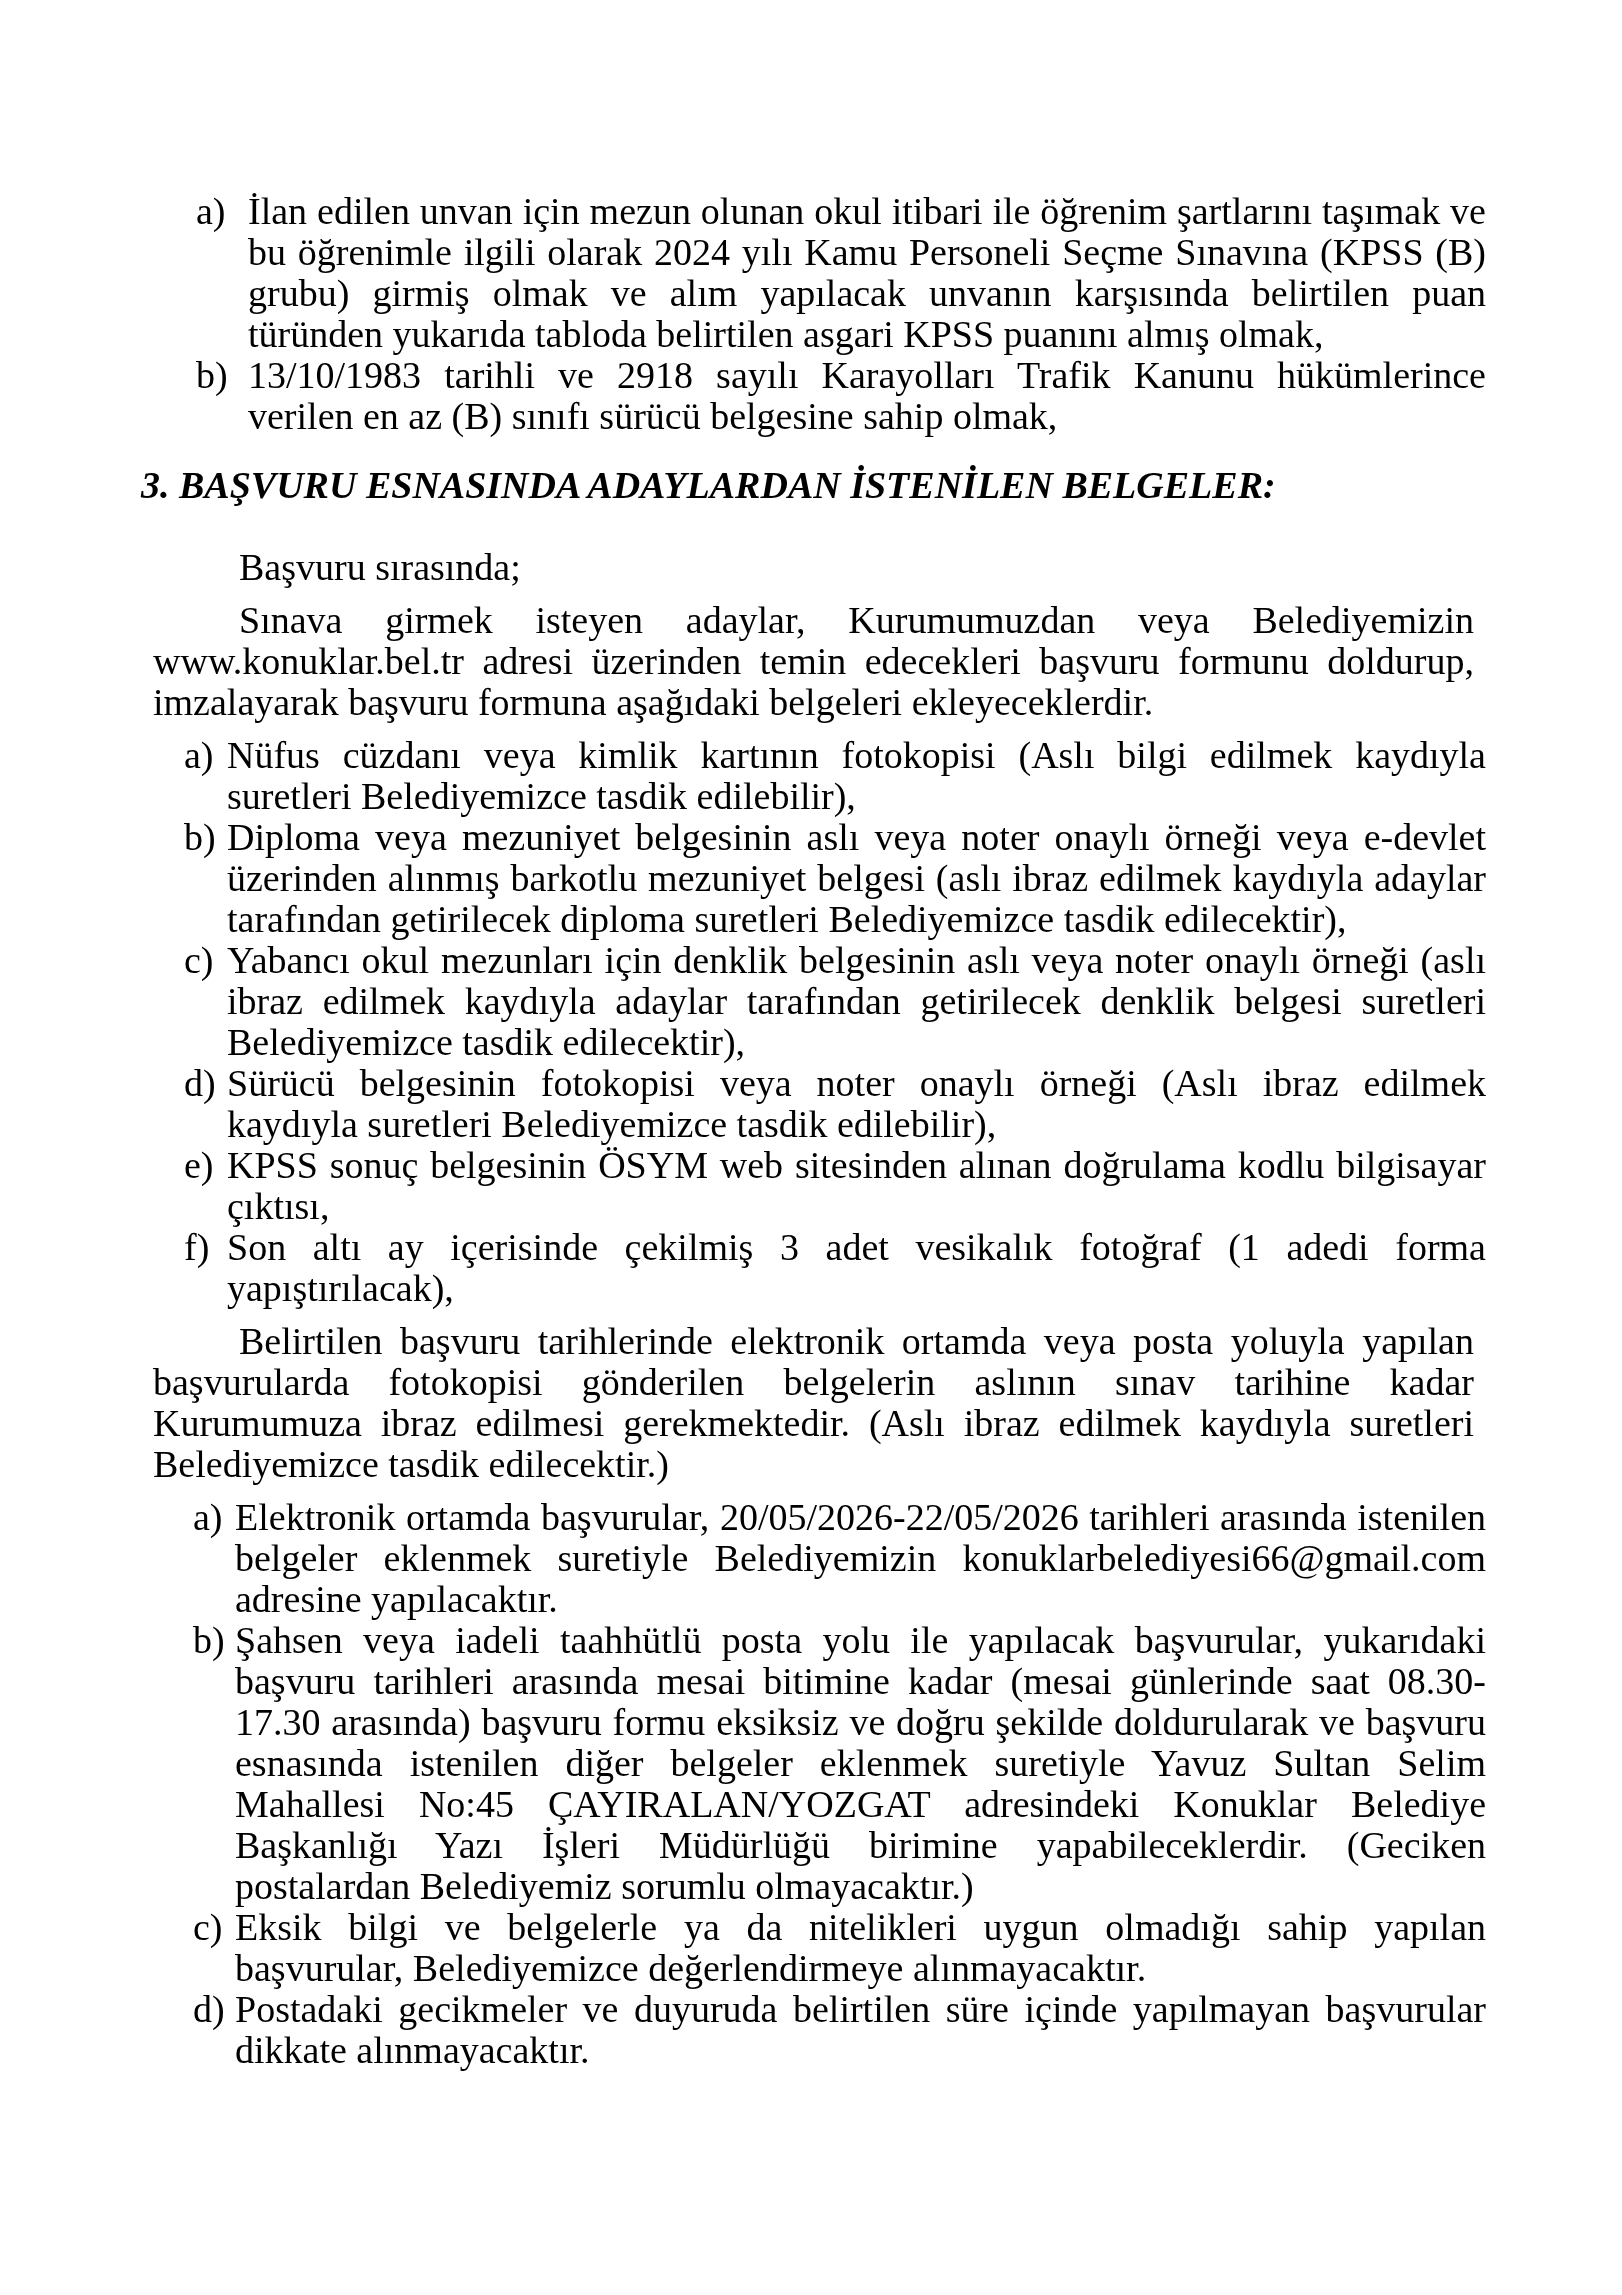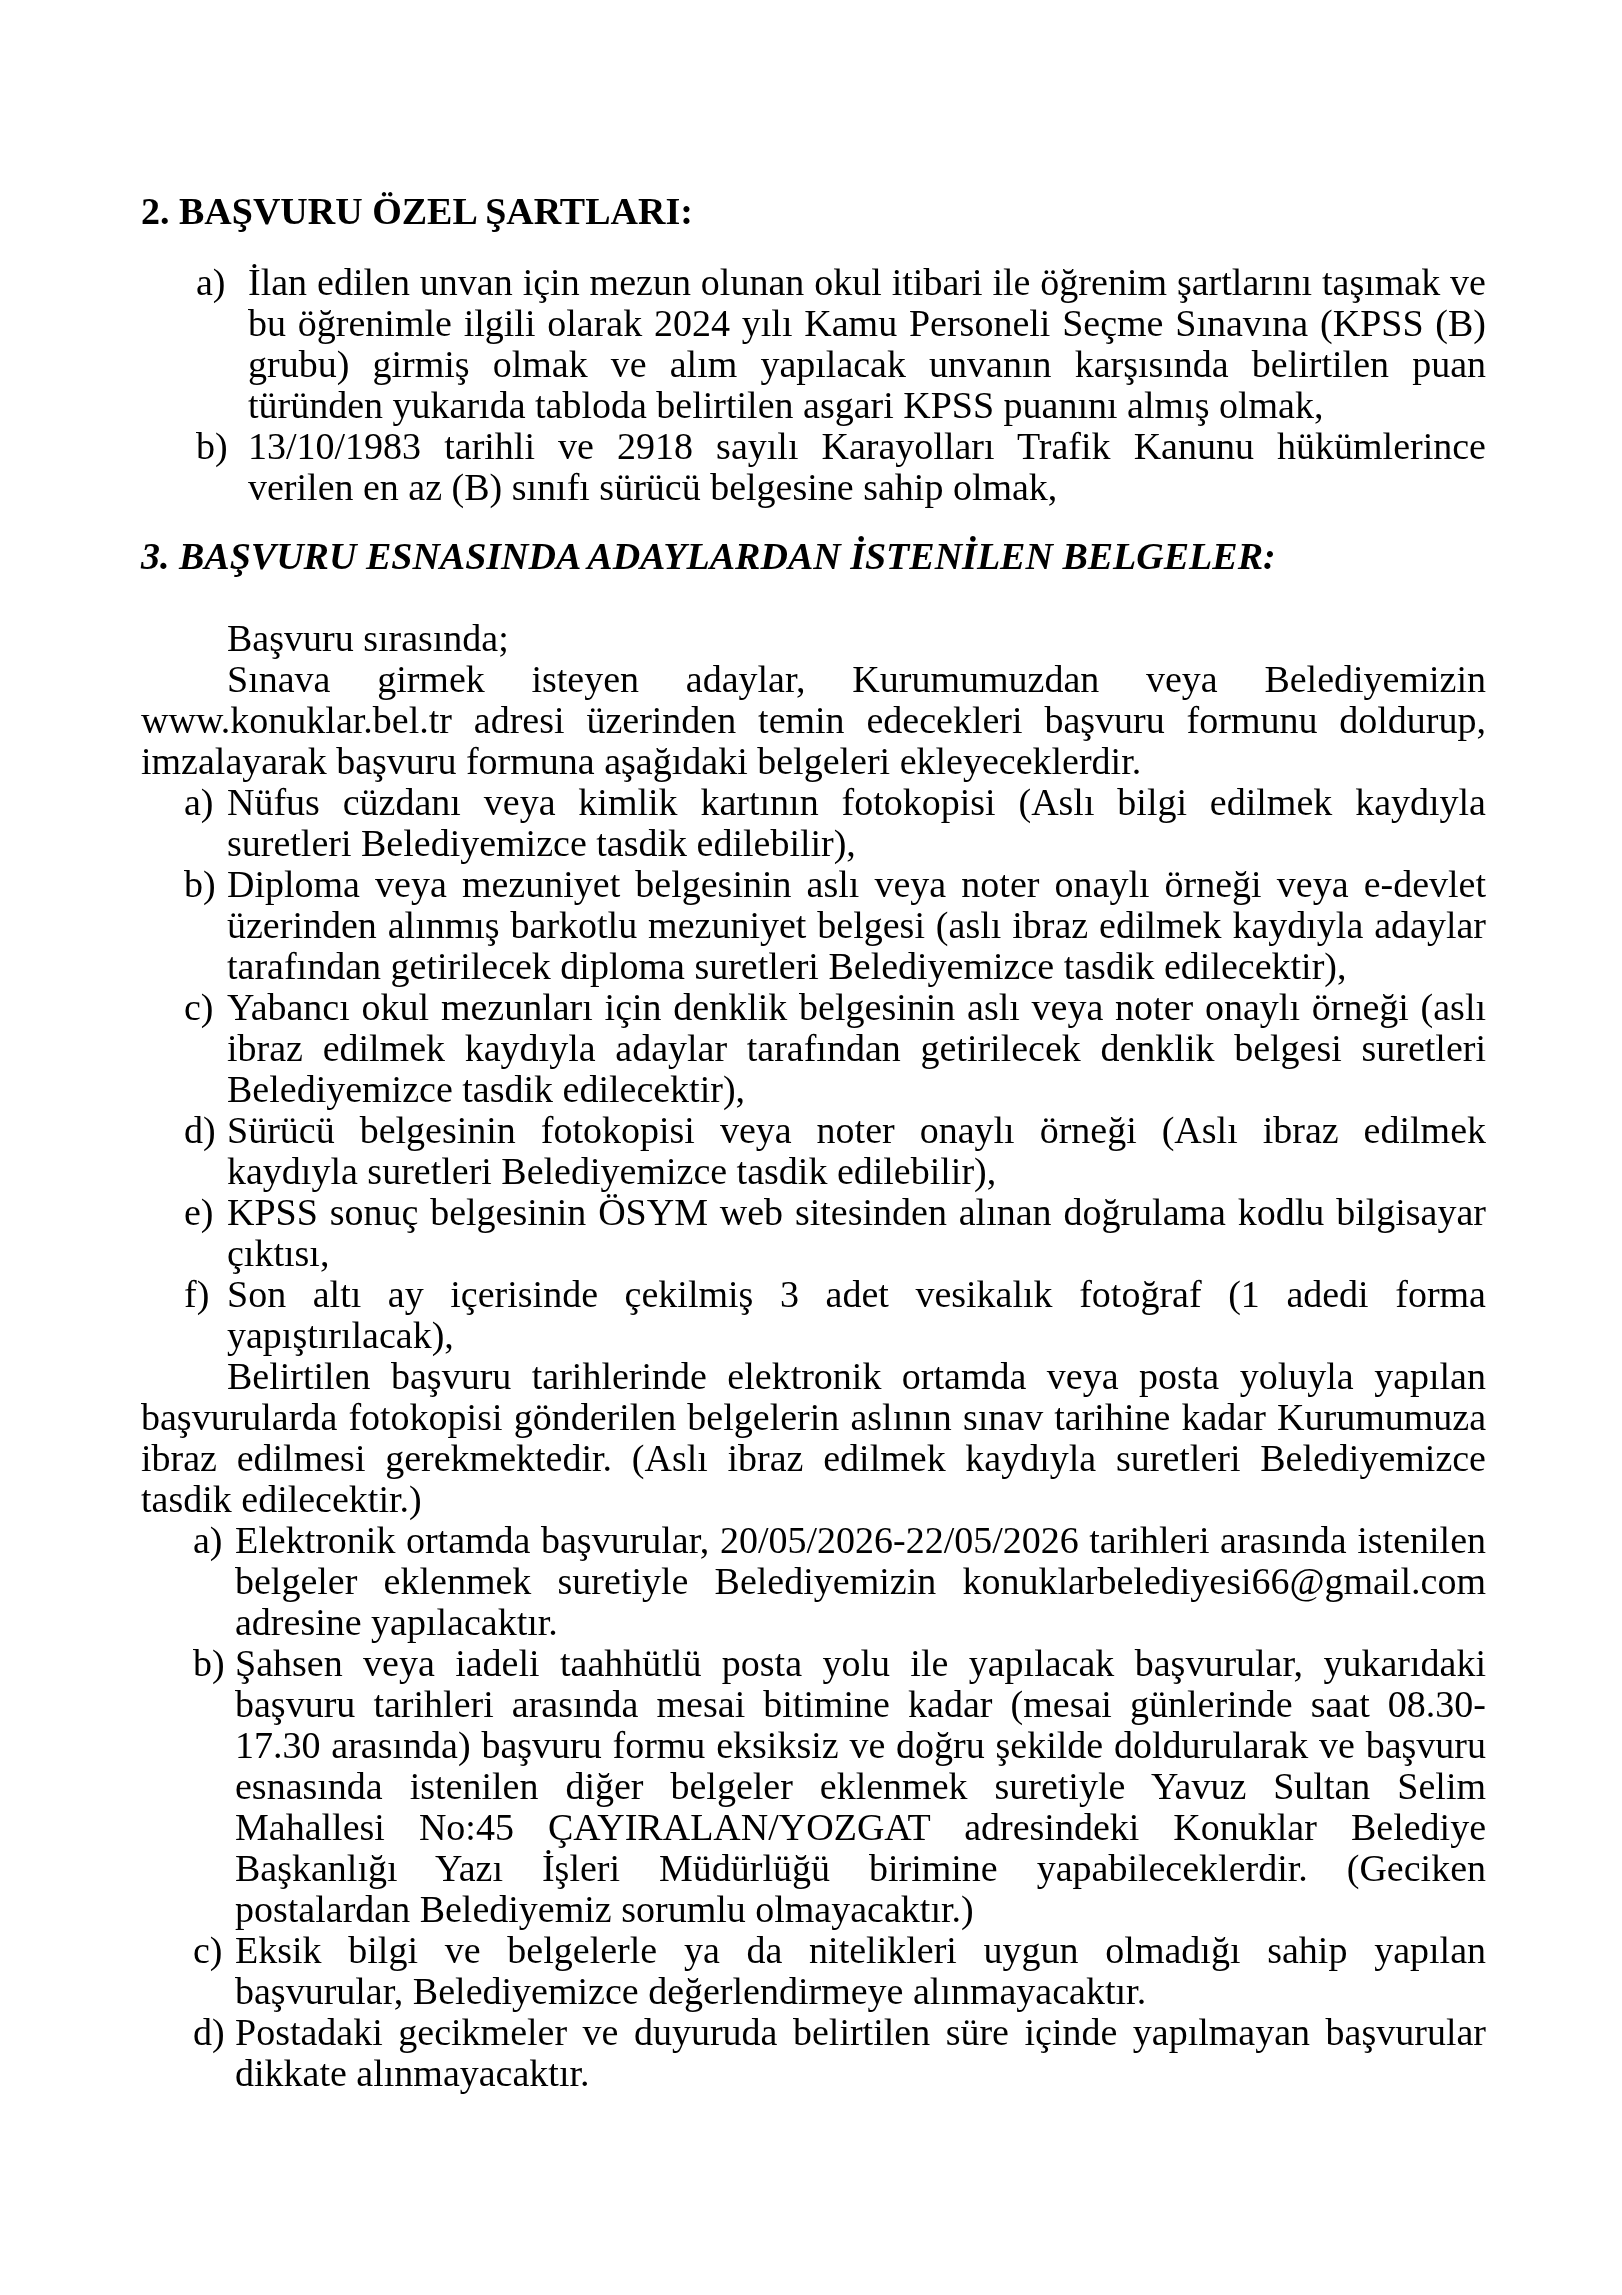--- a/index.html
+++ b/index.html
@@ -14,42 +14,41 @@
     font-family: "Liberation Serif", "DejaVu Serif", serif;
     font-size: 38px;
     line-height: 41px;
     color: #000000;
   }
 
   .h { font-weight: bold; margin: 0; }
   .h-first { margin: 0 0 30px 0; }
   .h-mid { margin: 27.5px 0 41px 0; font-style: italic; }
 
-  .p { margin: 0; text-align: justify; }
+  .p { margin: 12px; text-align: justify; }
   .ind { text-indent: 86px; }
 
   .list { margin: 0; }
   .li { position: relative; margin: 0; text-align: justify; }
   .lab { position: absolute; top: 0; }
 
   .list2 .li { padding-left: 107px; }
   .list2 .lab { left: 55px; }
 
   .list3 .li { padding-left: 86px; }
   .list3 .lab { left: 43px; }
 
   .list4 .li { padding-left: 94px; }
   .list4 .lab { left: 52px; }
 </style>
 </head>
 <body>
 
 <div class="page">
 
-  <p class="h h-first">2. BAŞVURU ÖZEL ŞARTLARI:</p>
 
   <div class="list list2">
     <div class="li">
       <span class="lab">a)</span>
       <span class="txt">İlan edilen unvan için mezun olunan okul itibari ile öğrenim şartlarını taşımak ve bu öğrenimle ilgili olarak 2024 yılı Kamu Personeli Seçme Sınavına (KPSS (B) grubu) girmiş olmak ve alım yapılacak unvanın karşısında belirtilen puan türünden yukarıda tabloda belirtilen asgari KPSS puanını almış olmak,</span>
     </div>
     <div class="li">
       <span class="lab">b)</span>
       <span class="txt">13/10/1983 tarihli ve 2918 sayılı Karayolları Trafik Kanunu hükümlerince verilen en az (B) sınıfı sürücü belgesine sahip olmak,</span>
     </div>

